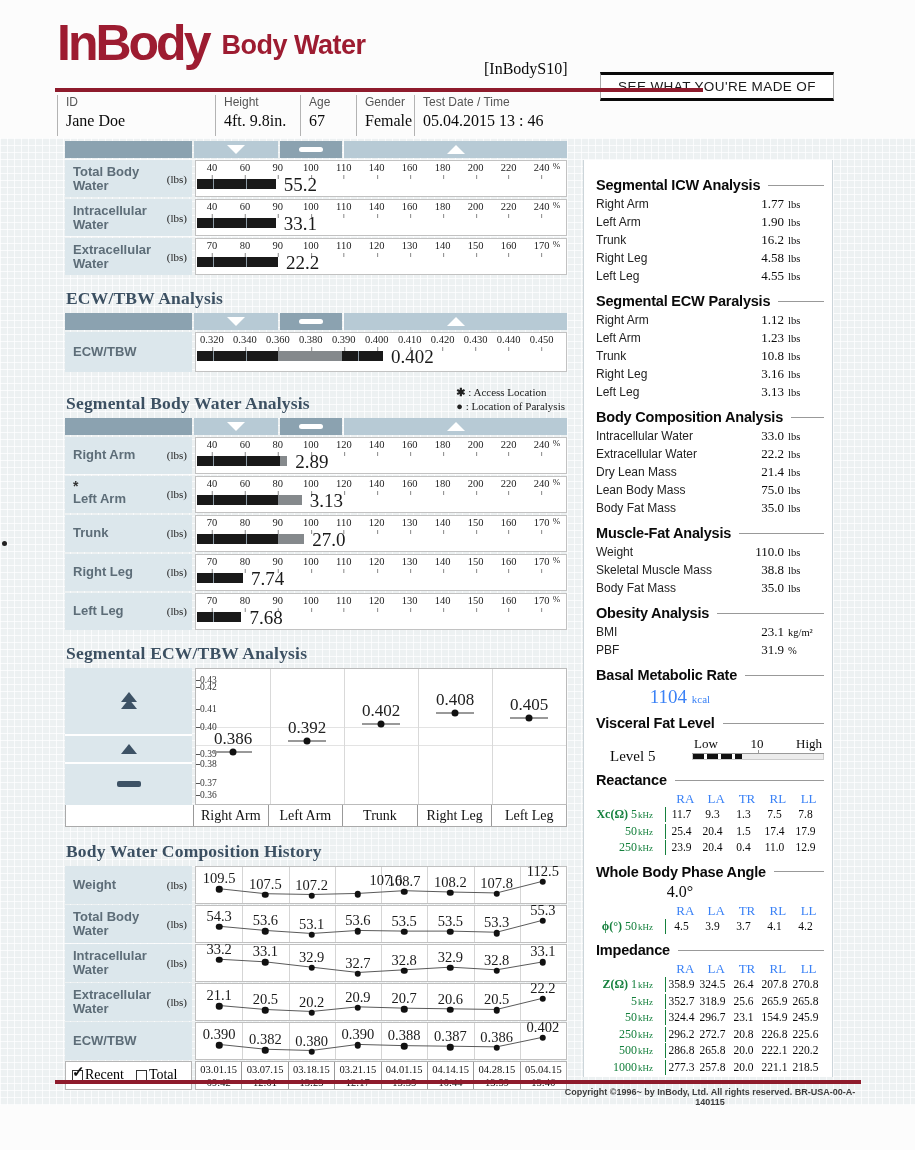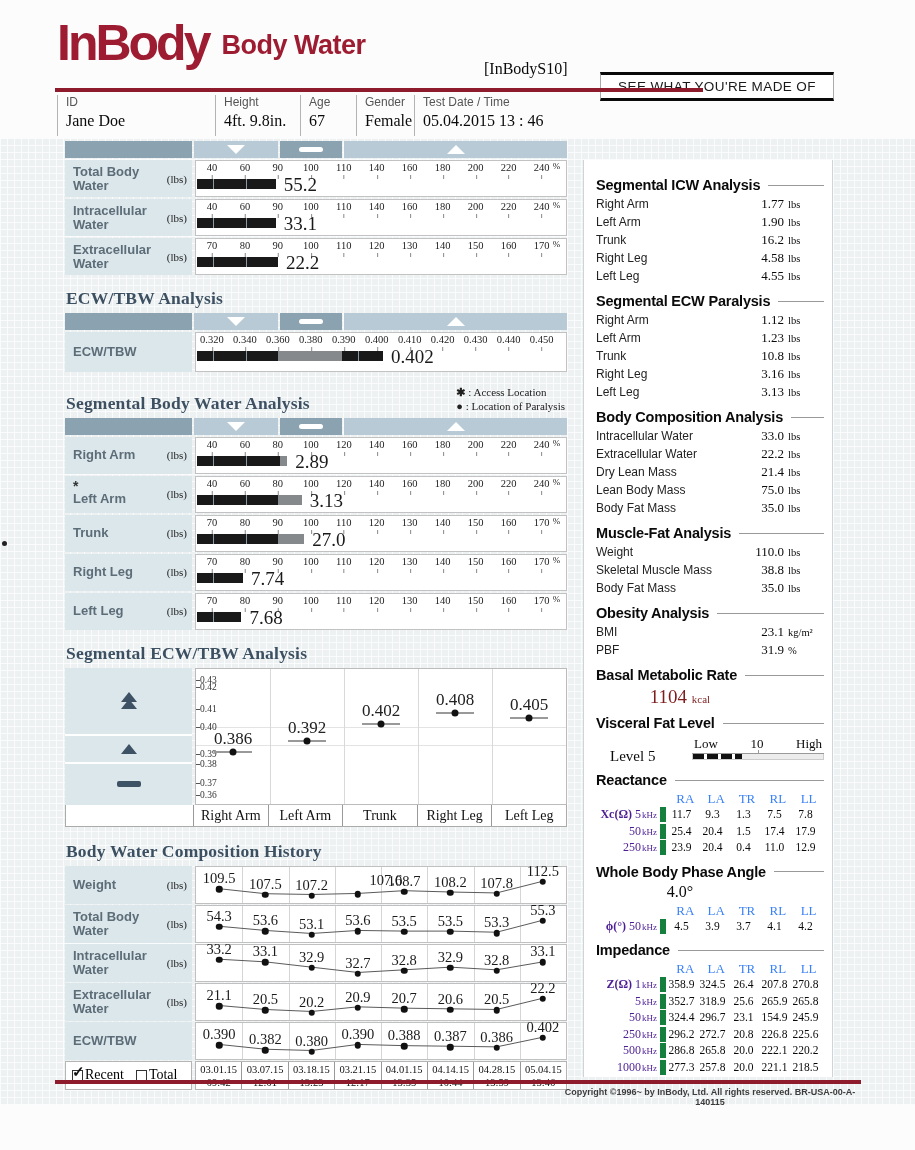--- a/index.html
+++ b/index.html
@@ -87,34 +87,34 @@
   .hf-dates{flex:1;background:#fff;border:1px solid #b5b5b5;display:flex}
   .hf-date{flex:1;border-right:1px solid #999;text-align:center;font-family:"Liberation Serif",serif;font-size:10.5px;line-height:1.3;padding-top:1px;color:#111}
   .hf-date:last-child{border-right:none}
   
   .rc-title{display:flex;align-items:center;font-size:14.5px;font-weight:700;color:#0a0a0a;margin:7px 0 3px;letter-spacing:-.2px}
   .rc-title::after{content:'';flex:1;height:1px;background:#999;margin-left:8px}
   .rc-row{display:flex;align-items:baseline;height:18px;font-size:12px;color:#222}
   .rc-lab{flex:1}
   .rc-val{width:52px;text-align:right;font-family:"Liberation Serif",serif;font-size:13px;color:#0a0a0a}
   .rc-unit{width:40px;font-family:"Liberation Serif",serif;font-size:10.5px;padding-left:4px;color:#0a0a0a;box-sizing:border-box}
-  .bmr-val{text-align:center;font-family:"Liberation Serif",serif;font-size:19px;color:#7f1d1d;margin:3px 60px 4px 0}
+  .bmr-val{text-align:center;font-family:"Liberation Serif",serif;font-size:19px;color:#3b82f6;margin:3px 60px 4px 0}
   .bmr-val .rcu{font-size:11px}
   .vf-wrap{display:flex;margin:1px 0 6px}
   .vf-level{width:96px;font-family:"Liberation Serif",serif;font-size:15px;color:#0a0a0a;padding:14px 0 0 14px;box-sizing:border-box}
   .vf-scale{flex:1;padding-top:2px}
   .vf-labels{display:flex;justify-content:space-between;font-family:"Liberation Serif",serif;font-size:13px;color:#0a0a0a;padding:0 2px 1px 2px;border-bottom:1px solid #999}
   .vf-track{height:5px;background:#ececec;border:1px solid #ccc;border-top:none;position:relative}
   .vf-fill{position:absolute;left:0;top:0;height:100%;width:38%;background:repeating-linear-gradient(90deg,#111 0 11px,#fff 11px 14px)}
   .vf-tick{position:absolute;left:50%;top:-4px;width:1px;height:4px;background:#999}
   .ft-head{display:flex;margin-left:74px}
   .ft-head span{width:31px;text-align:center;font-family:"Liberation Serif",serif;font-size:13px;color:#3b82f6}
   .ft-row{display:flex;height:16.5px;align-items:baseline}
-  .ft-rowhead{width:70px;border-right:6px solid #15803d;font-family:"Liberation Serif",serif;font-size:12px;color:#4c1d95;
-    display:flex;justify-content:flex-end;align-items:baseline;padding-right:3px;box-sizing:border-box}
+  .ft-rowhead{width:70px;border-right:1px solid #15803d;font-family:"Liberation Serif",serif;font-size:12px;color:#15803d;
+    display:flex;justify-content:flex-end;align-items:baseline;padding-right:12px;box-sizing:border-box}
   .ft-sym{font-weight:700;margin-right:3px}
   .ft-khz{font-size:9px;margin-left:1px}
   .ft-v{width:31px;text-align:center;font-family:"Liberation Serif",serif;font-size:11.5px;color:#0a0a0a}
   .phase-val{text-align:center;font-family:"Liberation Serif",serif;font-size:16px;color:#0a0a0a;margin:1px 60px 2px 0}
   
   .bottom-line{position:absolute;left:55px;top:1080px;width:806px;height:4px;background:#8e1b2c}
   .copyright{position:absolute;left:555px;top:1087px;width:310px;text-align:center;font-size:9px;font-weight:700;color:#3c3c3c}
   .margin-dot{position:absolute;left:2px;top:541px;width:5px;height:5px;border-radius:50%;background:#222}
 </style>
 </head>

